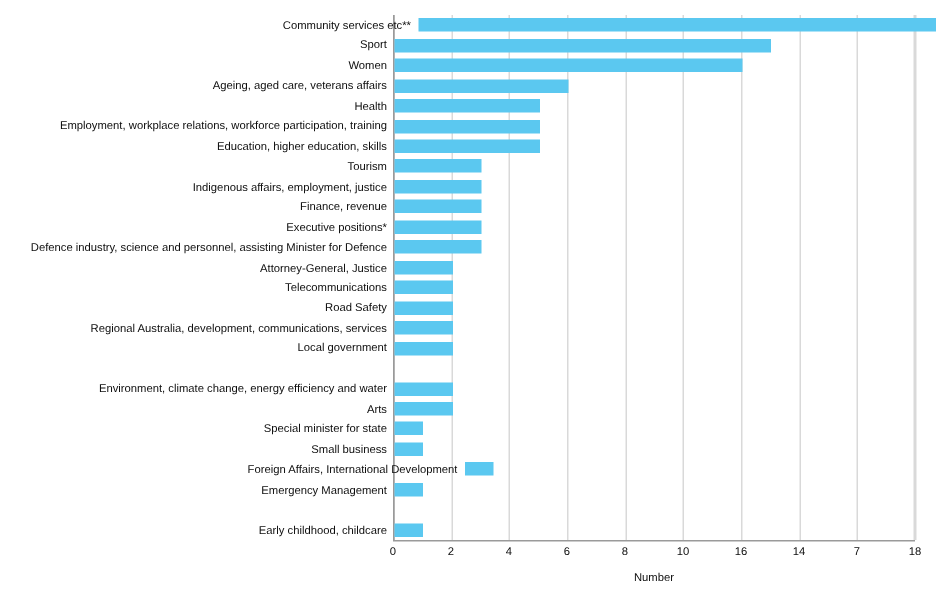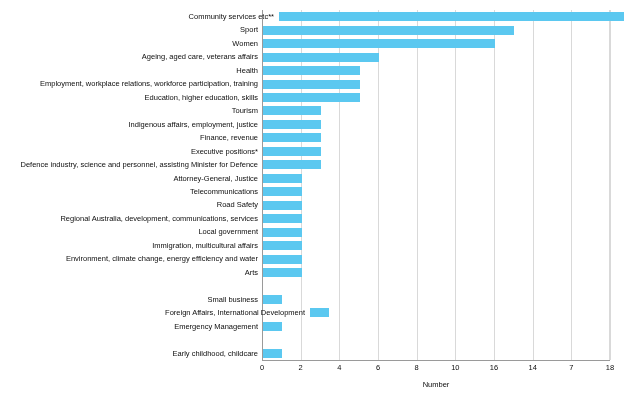--- a/index.html
+++ b/index.html
@@ -183,31 +183,31 @@
         <div class="bar" title="Road Safety: 2" style="width: 38.6667px; background: rgb(91, 200, 240); top: 2.23077px;"></div>
       </div>
       <div class="row" style="position: absolute; left: 0px; top: 201.923px; height: 13.4615px; width: 624px;">
         <div class="row-label" style="line-height: 13.4615px;">Regional Australia, development, communications, services</div>
         <div class="bar" title="Regional Australia, development, communications, services: 2" style="width: 38.6667px; background: rgb(91, 200, 240); top: 2.23077px;"></div>
       </div>
       <div class="row" style="position: absolute; left: 0px; top: 215.385px; height: 13.4615px; width: 624px;">
         <div class="row-label" style="line-height: 13.4615px;">Local government</div>
         <div class="bar" title="Local government: 2" style="width: 38.6667px; background: rgb(91, 200, 240); top: 2.23077px;"></div>
       </div>
-      <div class="row" style="position: absolute; left: 0px; top: 228.846px; height: 13.4615px; width: 624px;">
-        <div class="row-label" style="line-height: 13.4615px;">Immigration, multicultural affairs</div>
-        <div class="bar" title="Immigration, multicultural affairs: 2" style="width: 38.6667px; background: rgb(91, 200, 240); top: 2.23077px;"></div>
-      </div>
       <div class="row" style="position: absolute; left: 0px; top: 242.308px; height: 13.4615px; width: 624px;">
         <div class="row-label" style="line-height: 13.4615px;">Environment, climate change, energy efficiency and water</div>
         <div class="bar" title="Environment, climate change, energy efficiency and water: 2" style="width: 38.6667px; background: rgb(91, 200, 240); top: 2.23077px;"></div>
       </div>
       <div class="row" style="position: absolute; left: 0px; top: 255.769px; height: 13.4615px; width: 624px;">
         <div class="row-label" style="line-height: 13.4615px;">Arts</div>
         <div class="bar" title="Arts: 2" style="width: 38.6667px; background: rgb(91, 200, 240); top: 2.23077px;"></div>
+      </div>
+      <div class="row" style="position: absolute; left: 0px; top: 269.231px; height: 13.4615px; width: 624px;">
+        <div class="row-label" style="line-height: 13.4615px;">Special minister for state</div>
+        <div class="bar" title="Special minister for state: 1" style="width: 19.3333px; background: rgb(91, 200, 240); top: 2.23077px;"></div>
       </div>
       <div class="row" style="position: absolute; left: 0px; top: 282.692px; height: 13.4615px; width: 624px;">
         <div class="row-label" style="line-height: 13.4615px;">Small business</div>
         <div class="bar" title="Small business: 1" style="width: 19.3333px; background: rgb(91, 200, 240); top: 2.23077px;"></div>
       </div>
       <div class="row" style="position: absolute; left: 0px; top: 296.154px; height: 13.4615px; width: 624px; margin-left: 47px;">
         <div class="row-label" style="line-height: 13.4615px;">Foreign Affairs, International Development</div>
         <div class="bar" title="Foreign Affairs, International Development: 1" style="width: 19.3333px; background: rgb(91, 200, 240); top: 2.23077px;"></div>
       </div>
       <div class="row" style="position: absolute; left: 0px; top: 309.615px; height: 13.4615px; width: 624px;">

